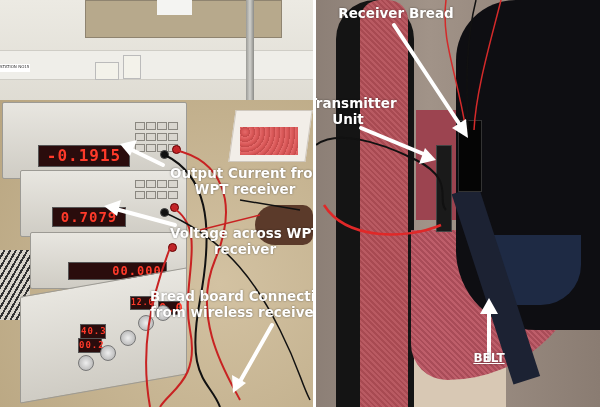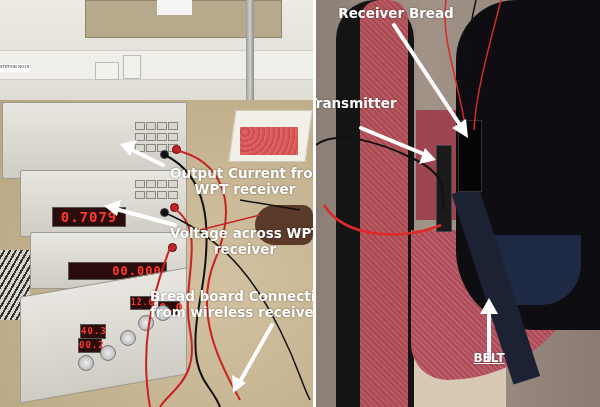--- a/index.html
+++ b/index.html
@@ -32,20 +32,21 @@
   <div class="abs" style="left:246px;top:0;width:8px;height:110px;background:linear-gradient(90deg,#9a9a96,#d0d0cc,#8a8a86);"></div>
 
   <div class="abs" style="left:0;top:100px;width:313px;height:307px;background:radial-gradient(circle at 70% 60%,#d3c2a2,#b8a580);"></div>
 
   <div class="abs" style="left:232px;top:110px;width:75px;height:50px;background:#f2eee8;border:1px solid #cfc8be;transform:skewX(-8deg);"></div>
   <div class="abs" style="left:240px;top:127px;width:58px;height:28px;background:repeating-radial-gradient(circle at 5px 5px,#e46a6a 0,#d85656 3px,#c24a4a 5px);"></div>
 
   <div class="abs" style="left:255px;top:205px;width:58px;height:40px;background:#5b3a2a;border-radius:20px 10px 10px 20px;"></div>
 
   <div class="unit" style="left:2px;top:102px;width:183px;height:75px;"></div>
+  <div class="disp" style="left:38px;top:145px;width:90px;height:20px;font-size:16px;line-height:20px;">-0.1915</div>
   <div class="btngrid" style="left:135px;top:122px;">
       <span></span>
       <span></span>
       <span></span>
       <span></span>
       <span></span>
       <span></span>
       <span></span>
       <span></span>
       <span></span>
@@ -156,17 +157,18 @@
       <polygon points="120,160 103,164 109,148" stroke="none"></polygon>
       <line x1="173" y1="360" x2="173" y2="308"></line>
       <polygon points="173,298 164,314 182,314" stroke="none"></polygon>
     </g>
   </svg>
   <div class="lbl" style="left:10px;top:5px;width:140px;">
     <div>Receiver Bread</div>
   </div>
   <div class="lbl" style="left:-8px;top:95px;width:80px;">
     <div>Transmitter</div>
+    <div>Unit</div>
   </div>
   <div class="lbl" style="left:148px;top:350px;width:50px;font-size:12px;text-decoration:underline;">
     <div>BELT</div>
   </div>
 </div>
 
 </body></html>

